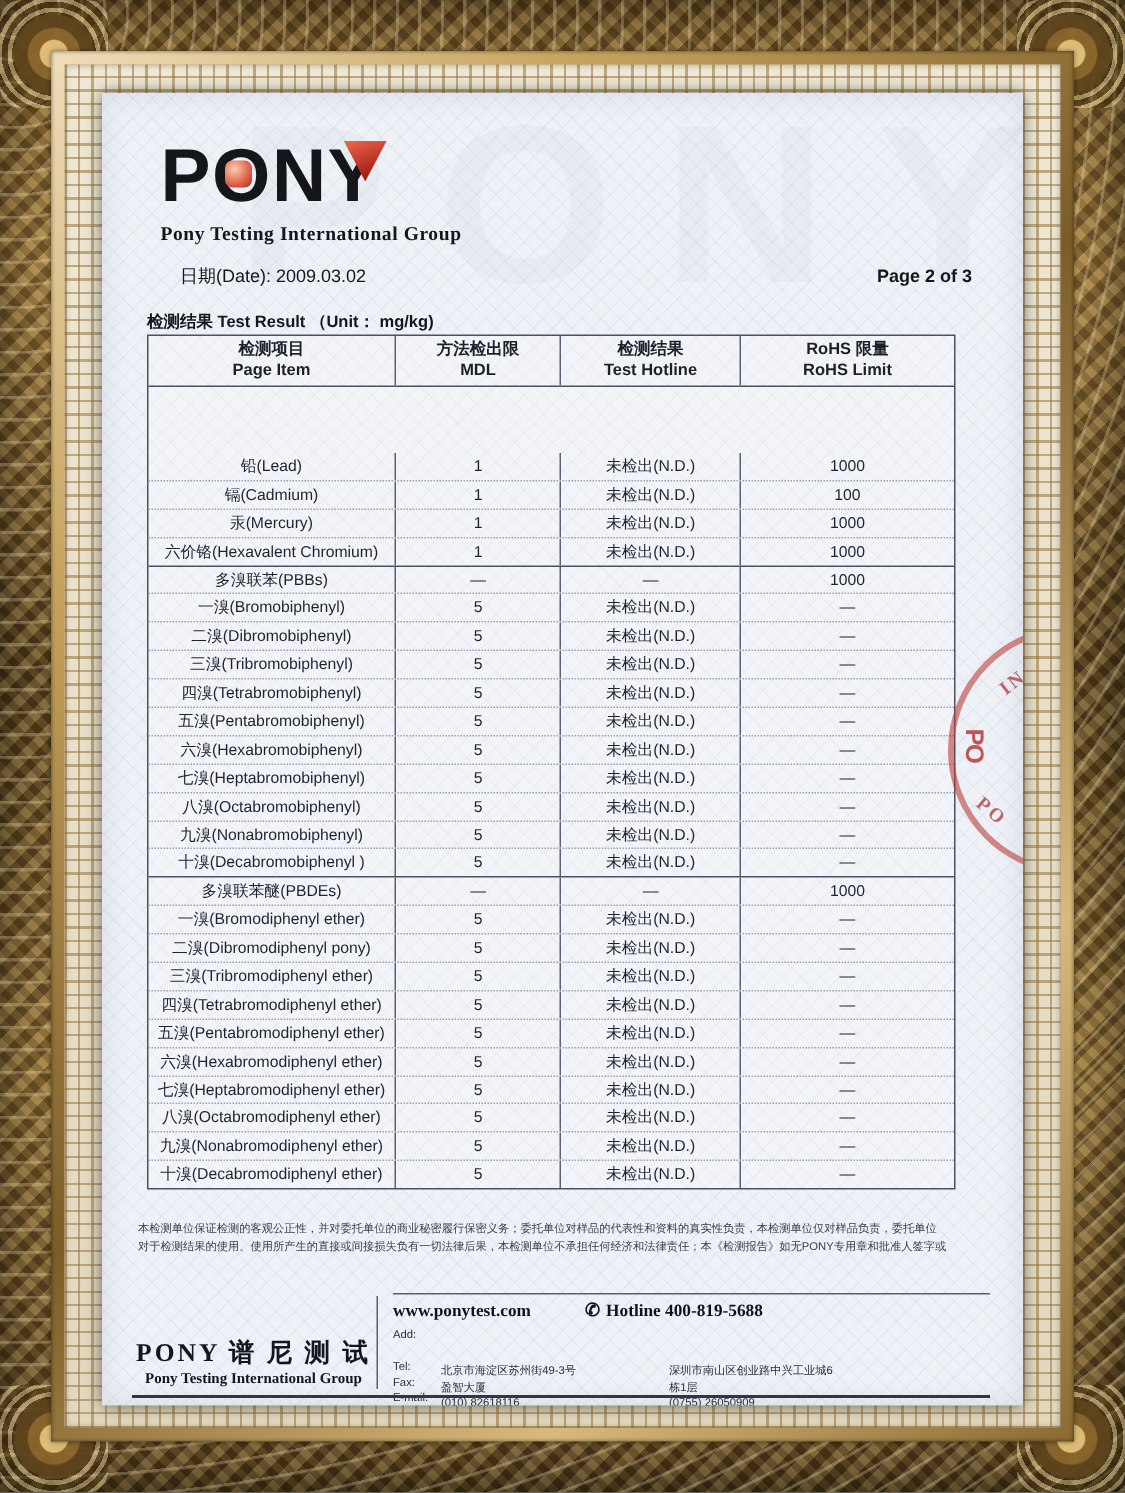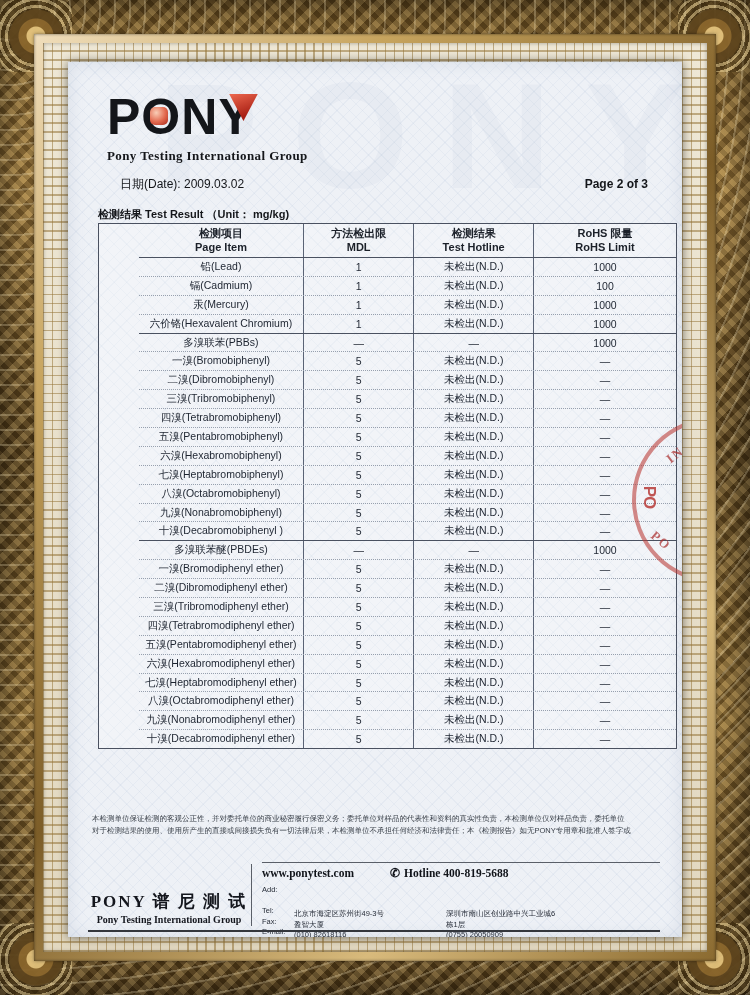--- a/index.html
+++ b/index.html
@@ -65,26 +65,26 @@
     background:linear-gradient(160deg,#ef6a50,#a81f14 75%);
     clip-path:polygon(8% 0,100% 0,54% 100%);}
   .logo-sub{margin-top:6px;font-family:"Liberation Serif",serif;font-weight:bold;font-size:13px;color:#14161a;letter-spacing:.4px;}
   
   .title-row{position:absolute;left:30px;right:34px;top:114px;display:flex;align-items:baseline;}
   .doc-title{font-weight:bold;font-size:17px;color:#000;}
   .report-meta{font-size:12px;margin-left:22px;color:#14161a;}
   .page-label{margin-left:auto;font-size:12px;font-weight:bold;color:#14161a;}
   .result-line{position:absolute;left:30px;top:145px;font-size:11px;font-weight:bold;color:#14161a;}
   
-  .rtable{position:absolute;left:30px;top:161px;width:537px;border:1.5px solid #4a5160;background:rgba(255,255,255,.25);padding-left:40px;}
+  .rtable{position:absolute;left:30px;top:161px;width:537px;border:1.5px solid #4a5160;background:rgba(255,255,255,.25);}
   .thead{display:flex;height:33px;border-bottom:1px solid #4a5160;}
   .hcell{display:flex;flex-direction:column;align-items:center;justify-content:center;
     font-weight:bold;font-size:11px;line-height:1.25;color:#1b2029;}
   .trow{display:flex;height:17.9px;align-items:stretch;border-top:1px dotted #97a0ae;}
-  .trow:first-child{border-top:none;}
+  .trow:first-child{border-top:none;margin-top:44px;}
   .trow.group{border-top:1px solid #4a5160;}
   .tcell{display:flex;align-items:center;justify-content:center;font-size:10.5px;color:#1d2430;overflow:hidden;white-space:nowrap;}
   .c0{width:30.7%;}
   .c1{width:20.5%;border-left:1px solid #5a6375;}
   .c2{width:22.2%;border-left:1px solid #5a6375;}
   .c3{width:26.6%;border-left:1px solid #5a6375;}
   
   .stamp{position:absolute;left:564px;top:355px;width:158px;height:158px;border-radius:50%;
     border:4px solid rgba(186,58,54,.65);opacity:.9;}
   .stamp-arc-top{position:absolute;left:30px;top:26px;transform:rotate(-38deg);
@@ -254,21 +254,21 @@
           <div class="tcell c2">—</div>
           <div class="tcell c3">1000</div>
         </div>
         <div class="trow">
           <div class="tcell c0">一溴(Bromodiphenyl ether)</div>
           <div class="tcell c1">5</div>
           <div class="tcell c2">未检出(N.D.)</div>
           <div class="tcell c3">—</div>
         </div>
         <div class="trow">
-          <div class="tcell c0">二溴(Dibromodiphenyl ether)</div>
+          <div class="tcell c0">二溴(Dibromodiphenyl pony)</div>
           <div class="tcell c1">5</div>
           <div class="tcell c2">未检出(N.D.)</div>
           <div class="tcell c3">—</div>
         </div>
         <div class="trow">
           <div class="tcell c0">三溴(Tribromodiphenyl ether)</div>
           <div class="tcell c1">5</div>
           <div class="tcell c2">未检出(N.D.)</div>
           <div class="tcell c3">—</div>
         </div>

